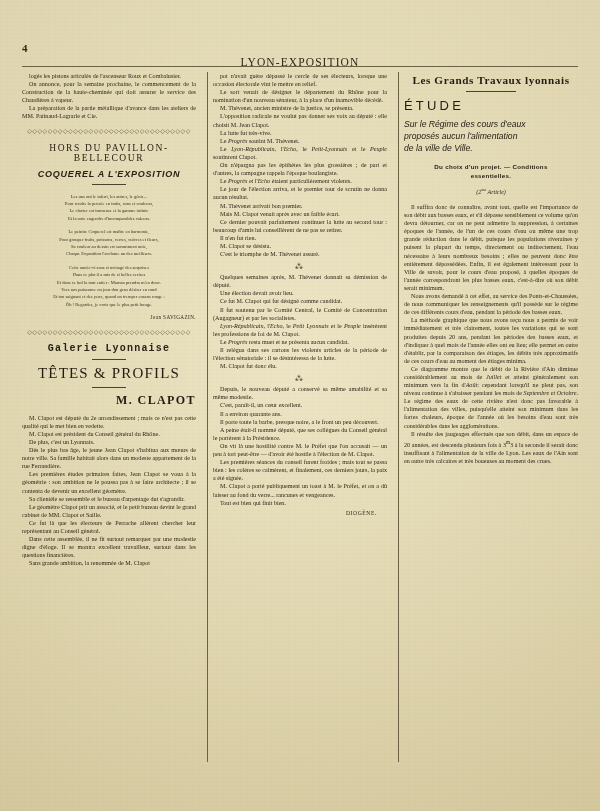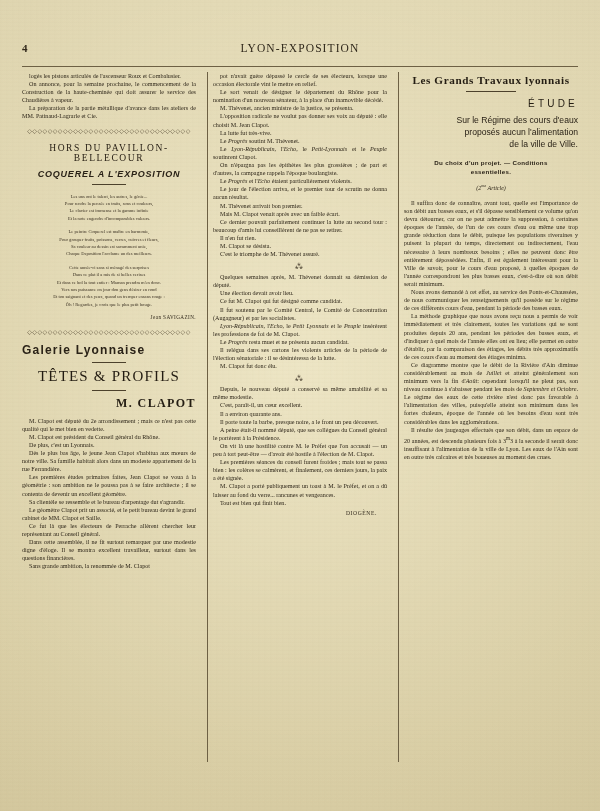--- a/index.html
+++ b/index.html
@@ -52,21 +52,21 @@
     left: 0;
     top: 0;
     font-family: "Liberation Serif", serif;
     font-size: 11px;
     font-weight: bold;
     color: #332a1c;
   }
   .masthead-title {
     position: absolute;
     left: 0;
-    top: 0;
+    top: 14px;
     width: 556px;
     text-align: center;
     font-size: 11.5px;
     letter-spacing: 1.1px;
     font-family: "Liberation Serif", serif;
     color: #30281b;
   }
   .rule-top {
     position: absolute;
     left: 22px;
@@ -181,25 +181,25 @@
   .sig-body {
     text-align: right;
     font-size: 5.6px;
     letter-spacing: 0.6px;
     margin-top: 3px;
     padding-right: 10px;
     color: #32291c;
   }
 
   .galerie {
-    text-align: left;
-    font-size: 12px;
+    text-align: center;
+    font-size: 10px;
     font-weight: bold;
     letter-spacing: 1.2px;
-    font-family: Liberation Sans, sans-serif;
+    font-family: Liberation Mono, monospace;
     margin: 7px 0 0 0;
     color: #2a2217;
   }
   .tetes {
     text-align: center;
     font-size: 15px;
     letter-spacing: 1.2px;
     font-family: Liberation Serif, serif;
     margin: 4px 0 0 0;
     color: #231c12;
@@ -218,30 +218,31 @@
   .grands {
     text-align: center;
     font-size: 11.2px;
     font-weight: bold;
     letter-spacing: 0.6px;
     font-family: Liberation Serif, serif;
     margin: 2px 0 0 0;
     color: #241d13;
   }
   .etude {
-    text-align: right;
-    font-size: 10px;
+    text-align: left;
+    font-size: 13px;
     letter-spacing: 3.2px;
     font-family: "Liberation Sans", sans-serif;
     margin: 6px 0 0 0;
     color: #241d13;
   }
   .etude-sub {
-    text-align: right;
+    text-align: left;
     font-size: 8.6px;
+    font-style: italic;
     line-height: 12px;
     font-family: "Liberation Sans", sans-serif;
     margin: 5px 0 0 0;
     color: #2a2217;
   }
   .etude-cond {
     text-align: center;
     font-size: 6.2px;
     font-weight: bold;
     line-height: 8.5px;

